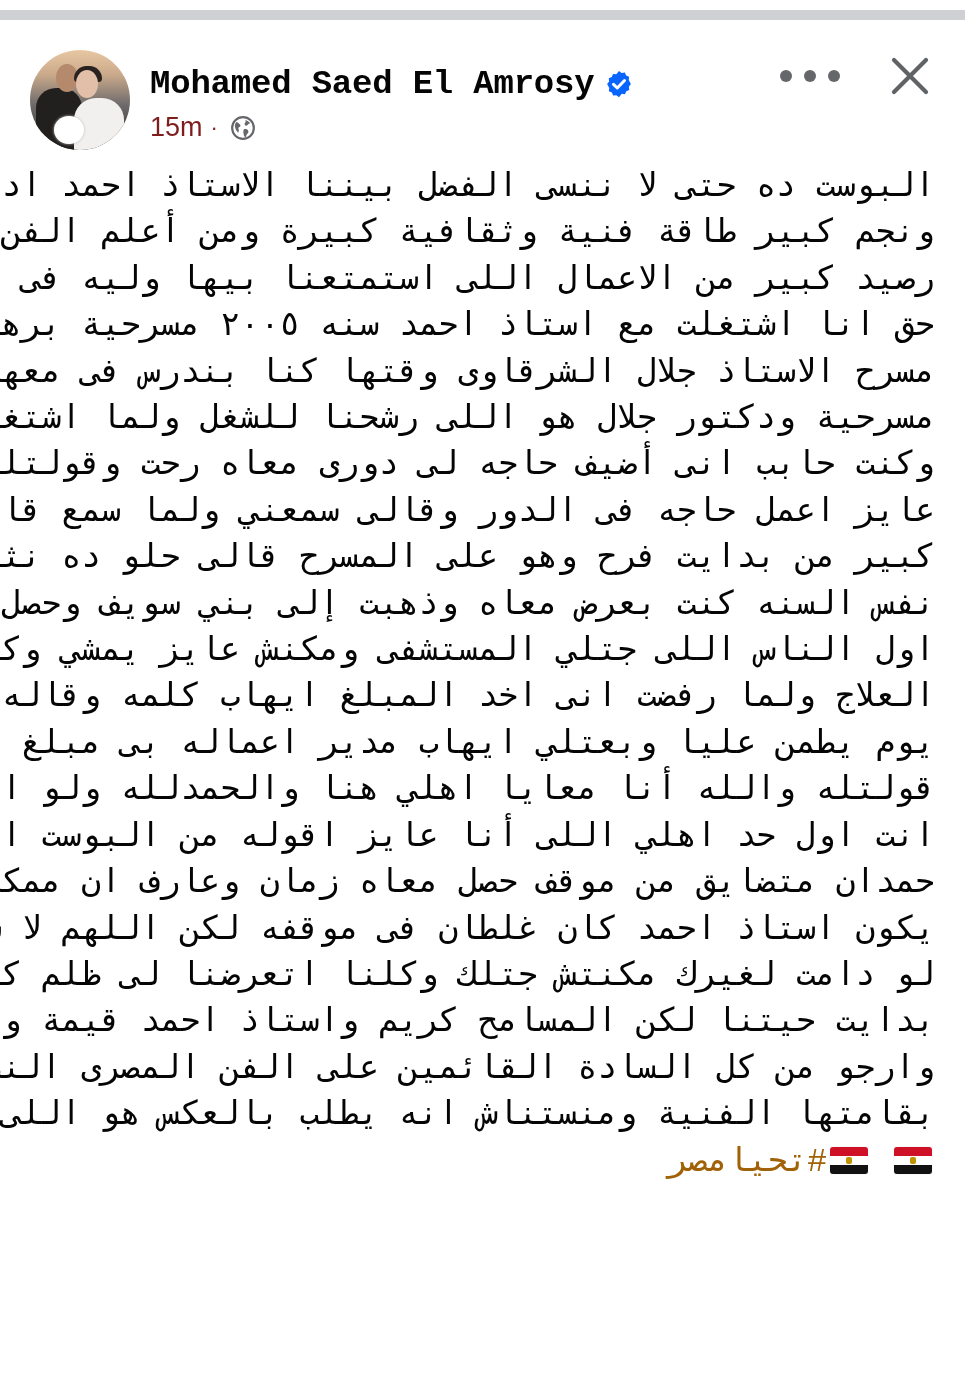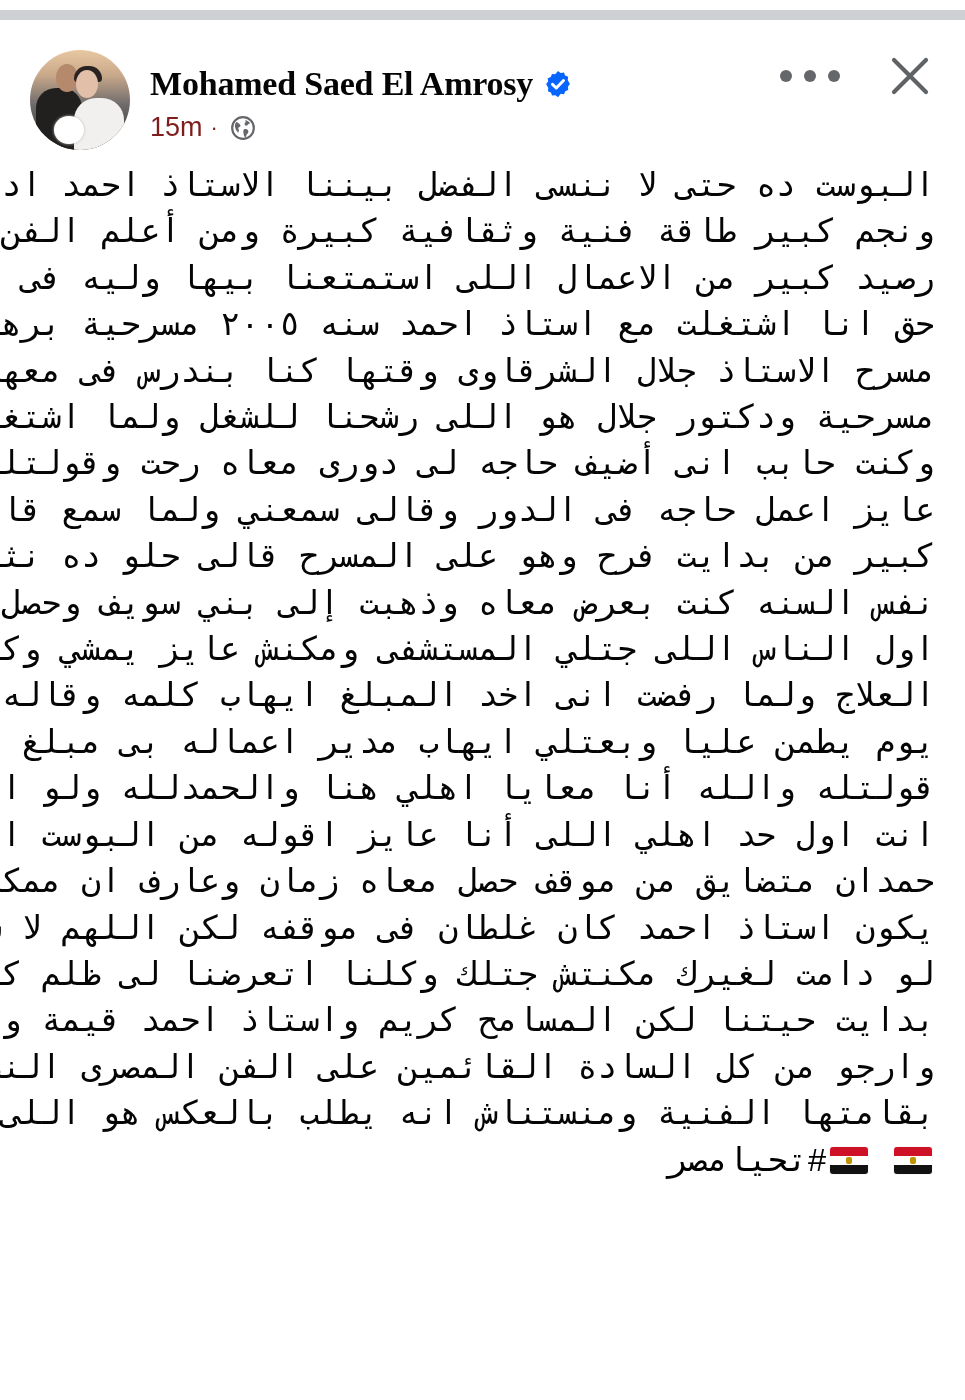--- a/index.html
+++ b/index.html
@@ -20,21 +20,21 @@
       background: linear-gradient(180deg, #e8c8a2 0%, #c9a98a 25%, #6e6a6c 55%, #2e2a2c 100%);
     }
     .avatar .suit { position: absolute; left: 6px; top: 38px; width: 46px; height: 70px; background: #22201f; border-radius: 20px 20px 0 0; }
     .avatar .dress { position: absolute; left: 44px; top: 48px; width: 50px; height: 60px; background: #f2f0ee; border-radius: 22px 22px 0 0; }
     .avatar .bouquet { position: absolute; left: 24px; top: 66px; width: 30px; height: 28px; background: #ffffff; border-radius: 50%; box-shadow: 0 0 3px #bbb; }
     .avatar .head1 { position: absolute; left: 26px; top: 14px; width: 22px; height: 28px; background: #b58a6c; border-radius: 50%; }
     .avatar .head2 { position: absolute; left: 46px; top: 20px; width: 22px; height: 28px; background: #e1bfa8; border-radius: 50%; }
     .avatar .hair2 { position: absolute; left: 44px; top: 16px; width: 28px; height: 16px; background: #2a2220; border-radius: 14px 14px 4px 4px; }
     .name-row { position: absolute; left: 150px; top: 24px; height: 40px; display: flex; align-items: center; }
     .author-name {
-      font-family: Liberation Serif, serif;
+      font-family: Liberation Mono, monospace;
       font-size: 34px; font-weight: bold; color: #050505; letter-spacing: -0.2px;
     }
     .verified { margin-left: 10px; width: 30px; height: 30px; display: inline-block; }
     .meta-row {
       position: absolute; left: 150px; top: 72px; display: flex; align-items: center;
       color: #7f1d1d; font-family: "Liberation Sans", sans-serif; font-size: 27px;
     }
     .meta-dot { margin: 0 8px; font-size: 22px; }
     .globe { width: 26px; height: 26px; display: inline-block; margin-left: 4px; }
     .more-btn { position: absolute; left: 780px; top: 24px; width: 60px; height: 24px; display: flex; justify-content: space-between; align-items: center; }
@@ -51,21 +51,21 @@
     .flag {
       display: inline-block; width: 38px; height: 27px; vertical-align: -3px;
       border-radius: 3px; overflow: hidden; position: relative; margin: 0 3px;
       box-shadow: 0 0 1px rgba(0,0,0,0.3);
     }
     .flag i { display: block; height: 9px; }
     .flag .r { background: #ce1126; }
     .flag .w { background: #ffffff; }
     .flag .b { background: #111111; }
     .flag .eagle { position: absolute; left: 16px; top: 10px; width: 6px; height: 7px; background: #c09300; border-radius: 2px; }
-    .hashtag { color: #000000; }
+    .hashtag { color: #a16207; }
   </style>
 </head>
 <body>
 
 <div class="top-bar"></div>
 
 <div class="header">
   <div class="avatar">
     <div class="suit"></div>
     <div class="dress"></div>

